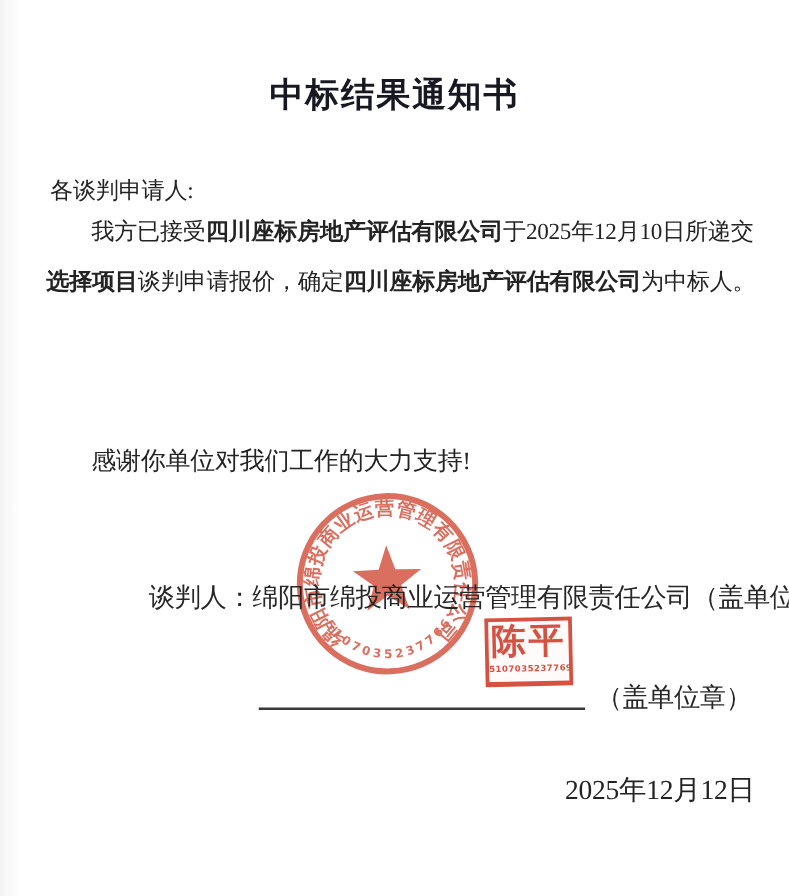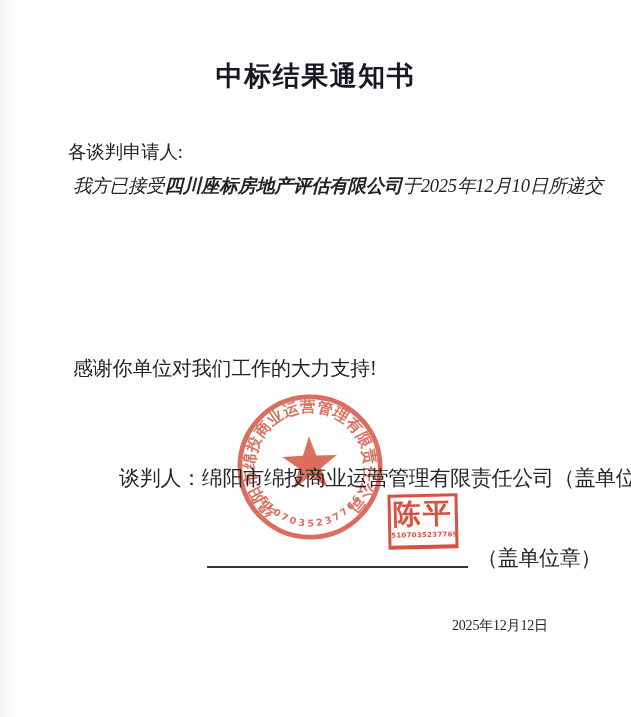--- a/index.html
+++ b/index.html
@@ -12,38 +12,38 @@
     overflow:hidden;
     padding-left:26px;
   }
   .abs{position:absolute;}
   .doc-title{
     top:58px;left:0;width:631px;
     text-align:center;
     font-size:27px;font-weight:bold;letter-spacing:1.5px;
     color:#181822;
   }
-  .salutation{left:40px;top:139px;font-size:18.5px;letter-spacing:-0.2px;margin-left:28px;}
+  .salutation{left:40px;top:139px;font-size:18.5px;letter-spacing:-0.2px;}
   .para{
     left:37px;top:166px;width:578px;
     font-size:18.5px;letter-spacing:-0.2px;line-height:40px;
   }
   .para .line{display:block;white-space:nowrap;}
-  .para .indent{padding-left:36px;font-style:italic;}
+  .para .indent{padding-left:36px;}
   .bold{font-weight:bold;}
   .thanks{left:73px;top:355px;font-size:20px;letter-spacing:-0.2px;}
   .sig-line{font-size:21px;letter-spacing:-0.3px;white-space:nowrap;color:#262626;}
   .negotiator{left:119px;top:464px;}
   .legal-label{left:124px;top:544px;}
   .legal-note{left:477px;top:544px;}
   .sig-underline{
     left:207px;top:543px;width:261px;height:23px;
     border-bottom:2px solid #383838;
   }
-  .doc-date{left:452px;top:617px;font-size:14px;letter-spacing:-0.2px;}
+  .doc-date{left:452px;top:617px;font-size:22px;letter-spacing:-0.2px;}
   
   .round-seal{
     left:225px;top:382px;width:170px;height:170px;
     opacity:0.82;mix-blend-mode:multiply;
     transform:rotate(-2deg);
   }
   
   .name-seal{
     left:388px;top:494px;width:64px;height:48px;
     border:3px solid #cf3a28;
@@ -68,20 +68,21 @@
 <body>
 
 <div class="page">
 
   <div class="abs doc-title">中标结果通知书</div>
 
   <div class="abs salutation">各谈判申请人:</div>
 
   <div class="abs para">
     <span class="line indent"><span>我方已接受</span><span class="bold">四川座标房地产评估有限公司</span><span>于2025年12月10日所递交</span></span>
+    <span class="line"><span class="bold">选择项目</span><span>谈判申请报价，确定</span><span class="bold">四川座标房地产评估有限公司</span><span>为中标人。</span></span>
   </div>
 
   <div class="abs thanks">感谢你单位对我们工作的大力支持!</div>
 
   <svg class="abs round-seal" viewBox="0 0 160 160" width="170" height="170" aria-hidden="true">
     <defs>
       <path id="arcTop" d="M 46.6 119.8 A 52 52 0 1 1 113.4 119.8" fill="none"></path>
       <path id="arcBot" d="M 34.1 112.1 A 56 56 0 0 0 125.9 112.1" fill="none"></path>
     </defs>
     <circle cx="80" cy="80" r="66" fill="none" stroke="#d34f3c" stroke-width="4.5"></circle>

